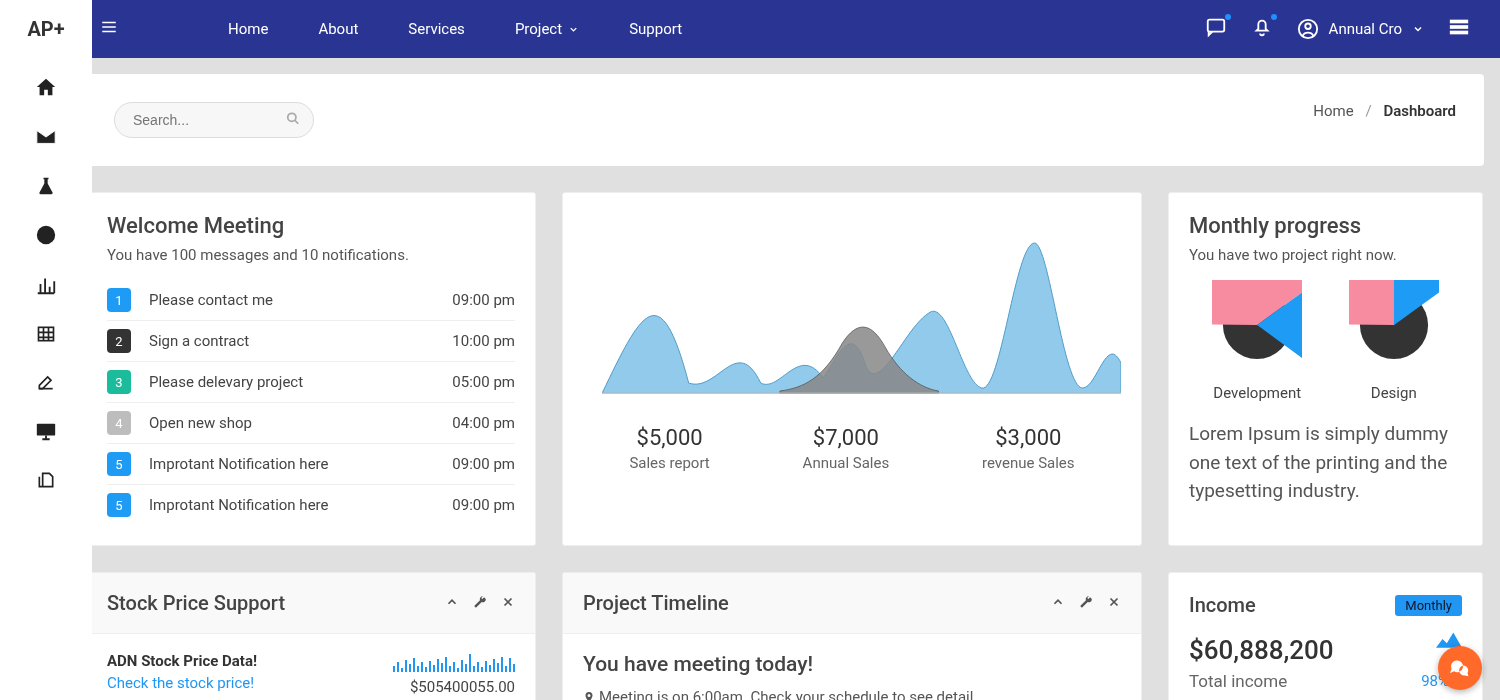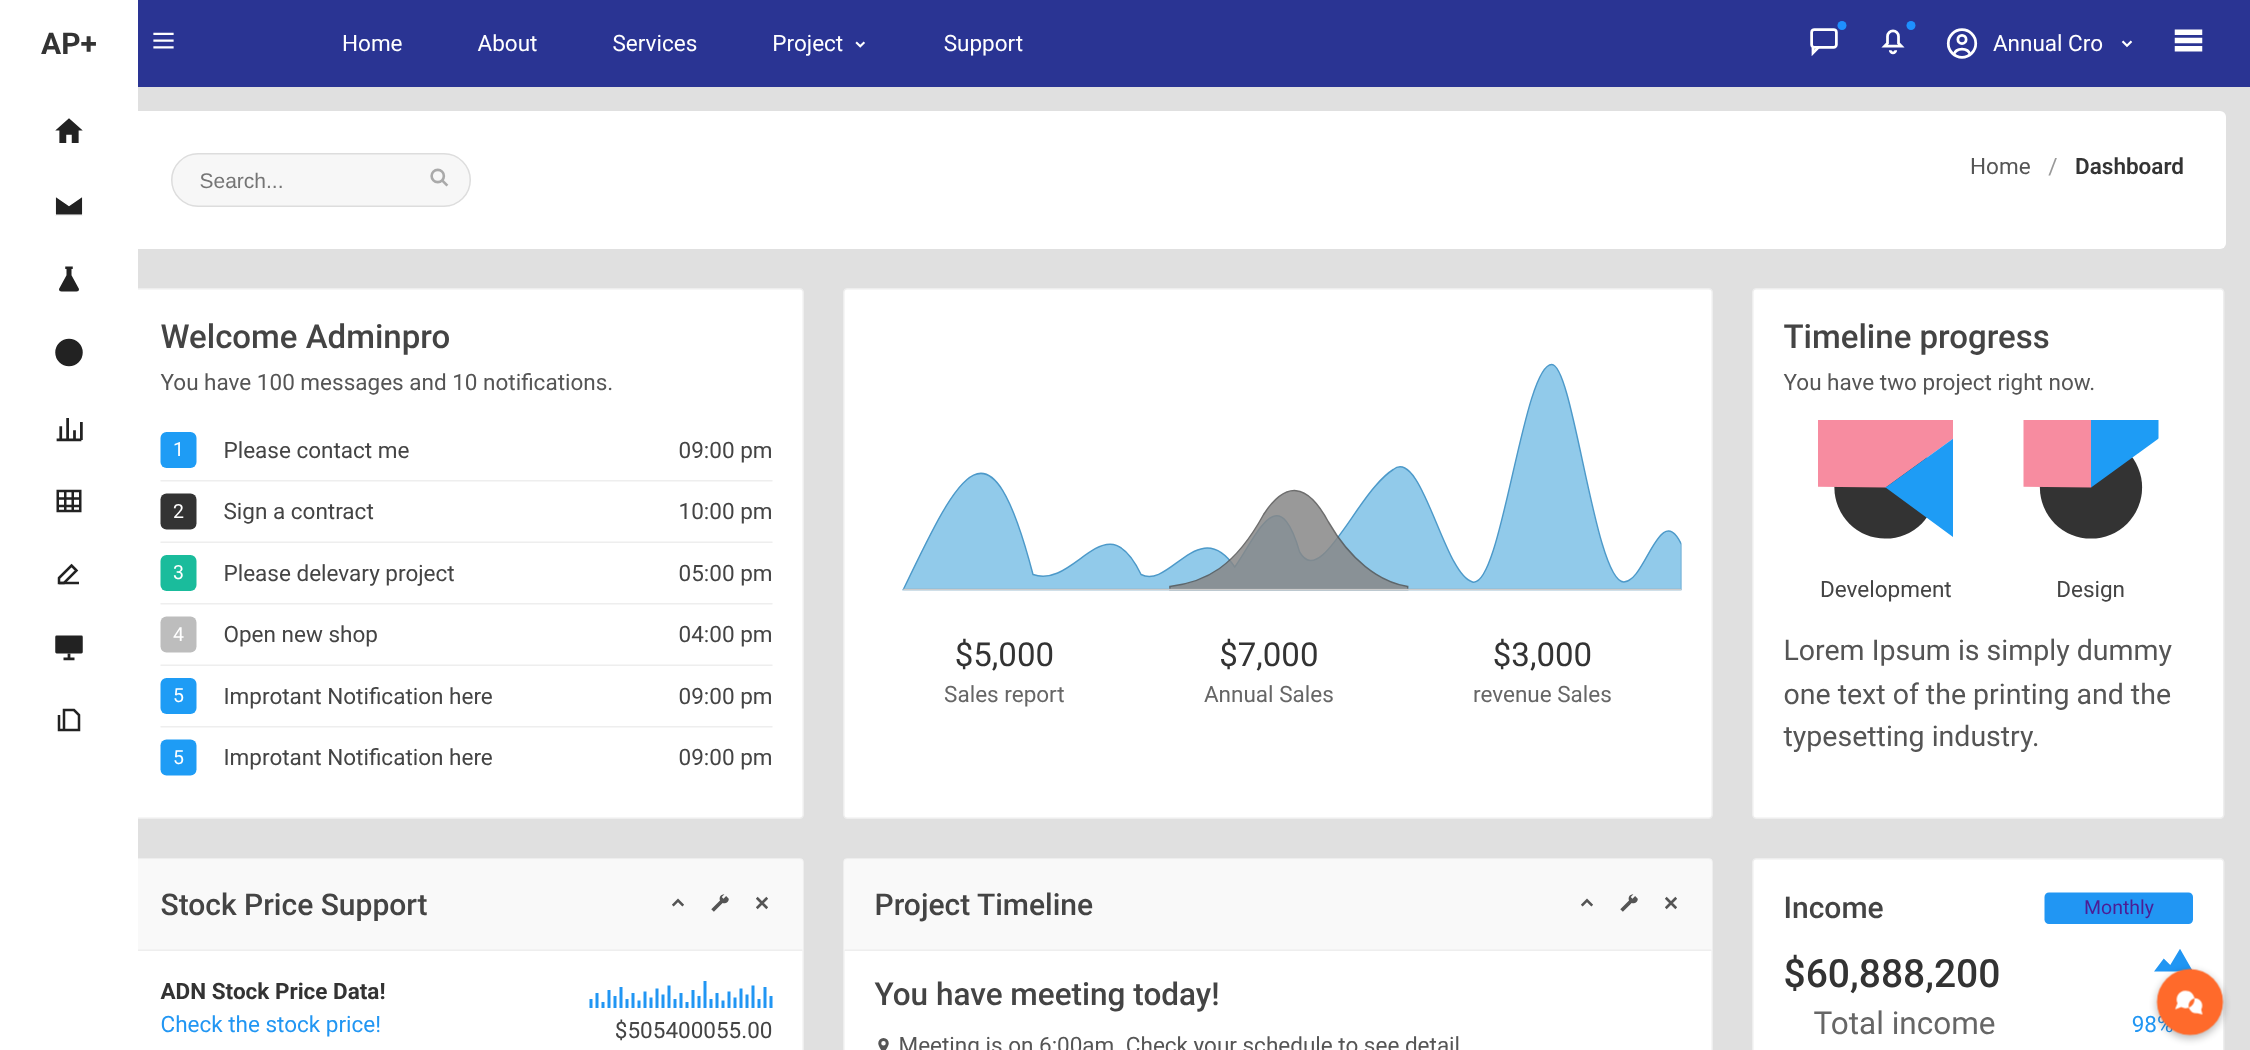--- a/index.html
+++ b/index.html
@@ -68,24 +68,24 @@
 .bars-mini { display: flex; align-items: flex-end; gap: 2px; height: 20px; }
 .bars-mini span { width: 2px; background: #2196f3; }
 
 .timeline-body { padding: 18px 20px; }
 .timeline-body h4 { font-size: 21px; font-weight: 500; color: #444; margin-bottom: 12px; }
 .timeline-meta { font-size: 15px; color: #555; display: flex; align-items: center; gap: 4px; }
 
 .income-body { padding: 20px; position: relative; }
 .income-head { display: flex; justify-content: space-between; align-items: center; margin-bottom: 18px; }
 .income-head h3 { font-size: 20px; font-weight: 500; color: #444; }
-.monthly-badge { background: #2196f3; color: #4c1d95; padding: 3px 26px; font-size: 13px; border-radius: 3px; }
+.monthly-badge { background: #2196f3; color: #0f172a; padding: 3px 10px; font-size: 13px; border-radius: 3px; }
 .income-val { font-size: 26px; font-weight: 500; color: #333; margin-bottom: 6px; }
 .income-row { display: flex; justify-content: space-between; align-items: center; }
-.income-lbl { font-size: 21px; color: #666; margin-left: 20px; }
+.income-lbl { font-size: 17px; color: #666; }
 .income-pct { color: #2196f3; font-size: 15px; display: flex; align-items: center; gap: 3px; }
 .income-chart-ic { position: absolute; right: 20px; top: 56px; color: #2196f3; }
 
 .fab { position: fixed; bottom: 10px; right: 18px; width: 44px; height: 44px; border-radius: 50%; background: #ff6a2b; display: flex; align-items: center; justify-content: center; color: #fff; cursor: pointer; box-shadow: 0 2px 6px rgba(0,0,0,.3); }
 
 .grid2 { display: grid; grid-template-columns: 450px 580px 315px; gap: 26px; padding: 26px 16px 16px 16px; }
 </style>
 </head>
 <body>
 
@@ -199,21 +199,21 @@
     <div class="breadcrumb">
       <span>Home</span>
       <span class="sep">/</span>
       <span class="current">Dashboard</span>
     </div>
   </div>
 
   <div class="grid">
 
     <div class="card card-pad">
-      <h2>Welcome Adminpro</h2>
+      <h2>Welcome Meeting</h2>
       <p class="sub">You have 100 messages and 10 notifications.</p>
       <div class="notif-list" id="notif-list">
           <div class="notif-item">
             <span class="notif-badge" style="background: rgb(30, 156, 245);">1</span>
             <span class="notif-text">Please contact me</span>
             <span class="notif-time">09:00 pm</span>
           </div>
           <div class="notif-item">
             <span class="notif-badge" style="background: rgb(51, 51, 51);">2</span>
             <span class="notif-text">Sign a contract</span>
@@ -258,21 +258,21 @@
           <div class="stat-lbl">Annual Sales</div>
         </div>
         <div class="stat">
           <div class="stat-val">$3,000</div>
           <div class="stat-lbl">revenue Sales</div>
         </div>
       </div>
     </div>
 
     <div class="card card-pad">
-      <h2>Timeline progress</h2>
+      <h2>Monthly progress</h2>
       <p class="sub">You have two project right now.</p>
       <div class="pies">
         <div class="pie-col">
           <svg width="90" height="90" viewBox="0 0 42 42">
             <circle cx="21" cy="21" r="15.9" fill="#333"></circle>
             <circle cx="21" cy="21" r="15.9" fill="transparent" stroke="#f78ca0" stroke-width="32" stroke-dasharray="40 60" stroke-dashoffset="25" transform="rotate(-90 21 21)"></circle>
             <circle cx="21" cy="21" r="15.9" fill="transparent" stroke="#1e9cf5" stroke-width="32" stroke-dasharray="20 80" stroke-dashoffset="-15" transform="rotate(-90 21 21)"></circle>
           </svg>
           <div class="pie-label">Development</div>
         </div>

